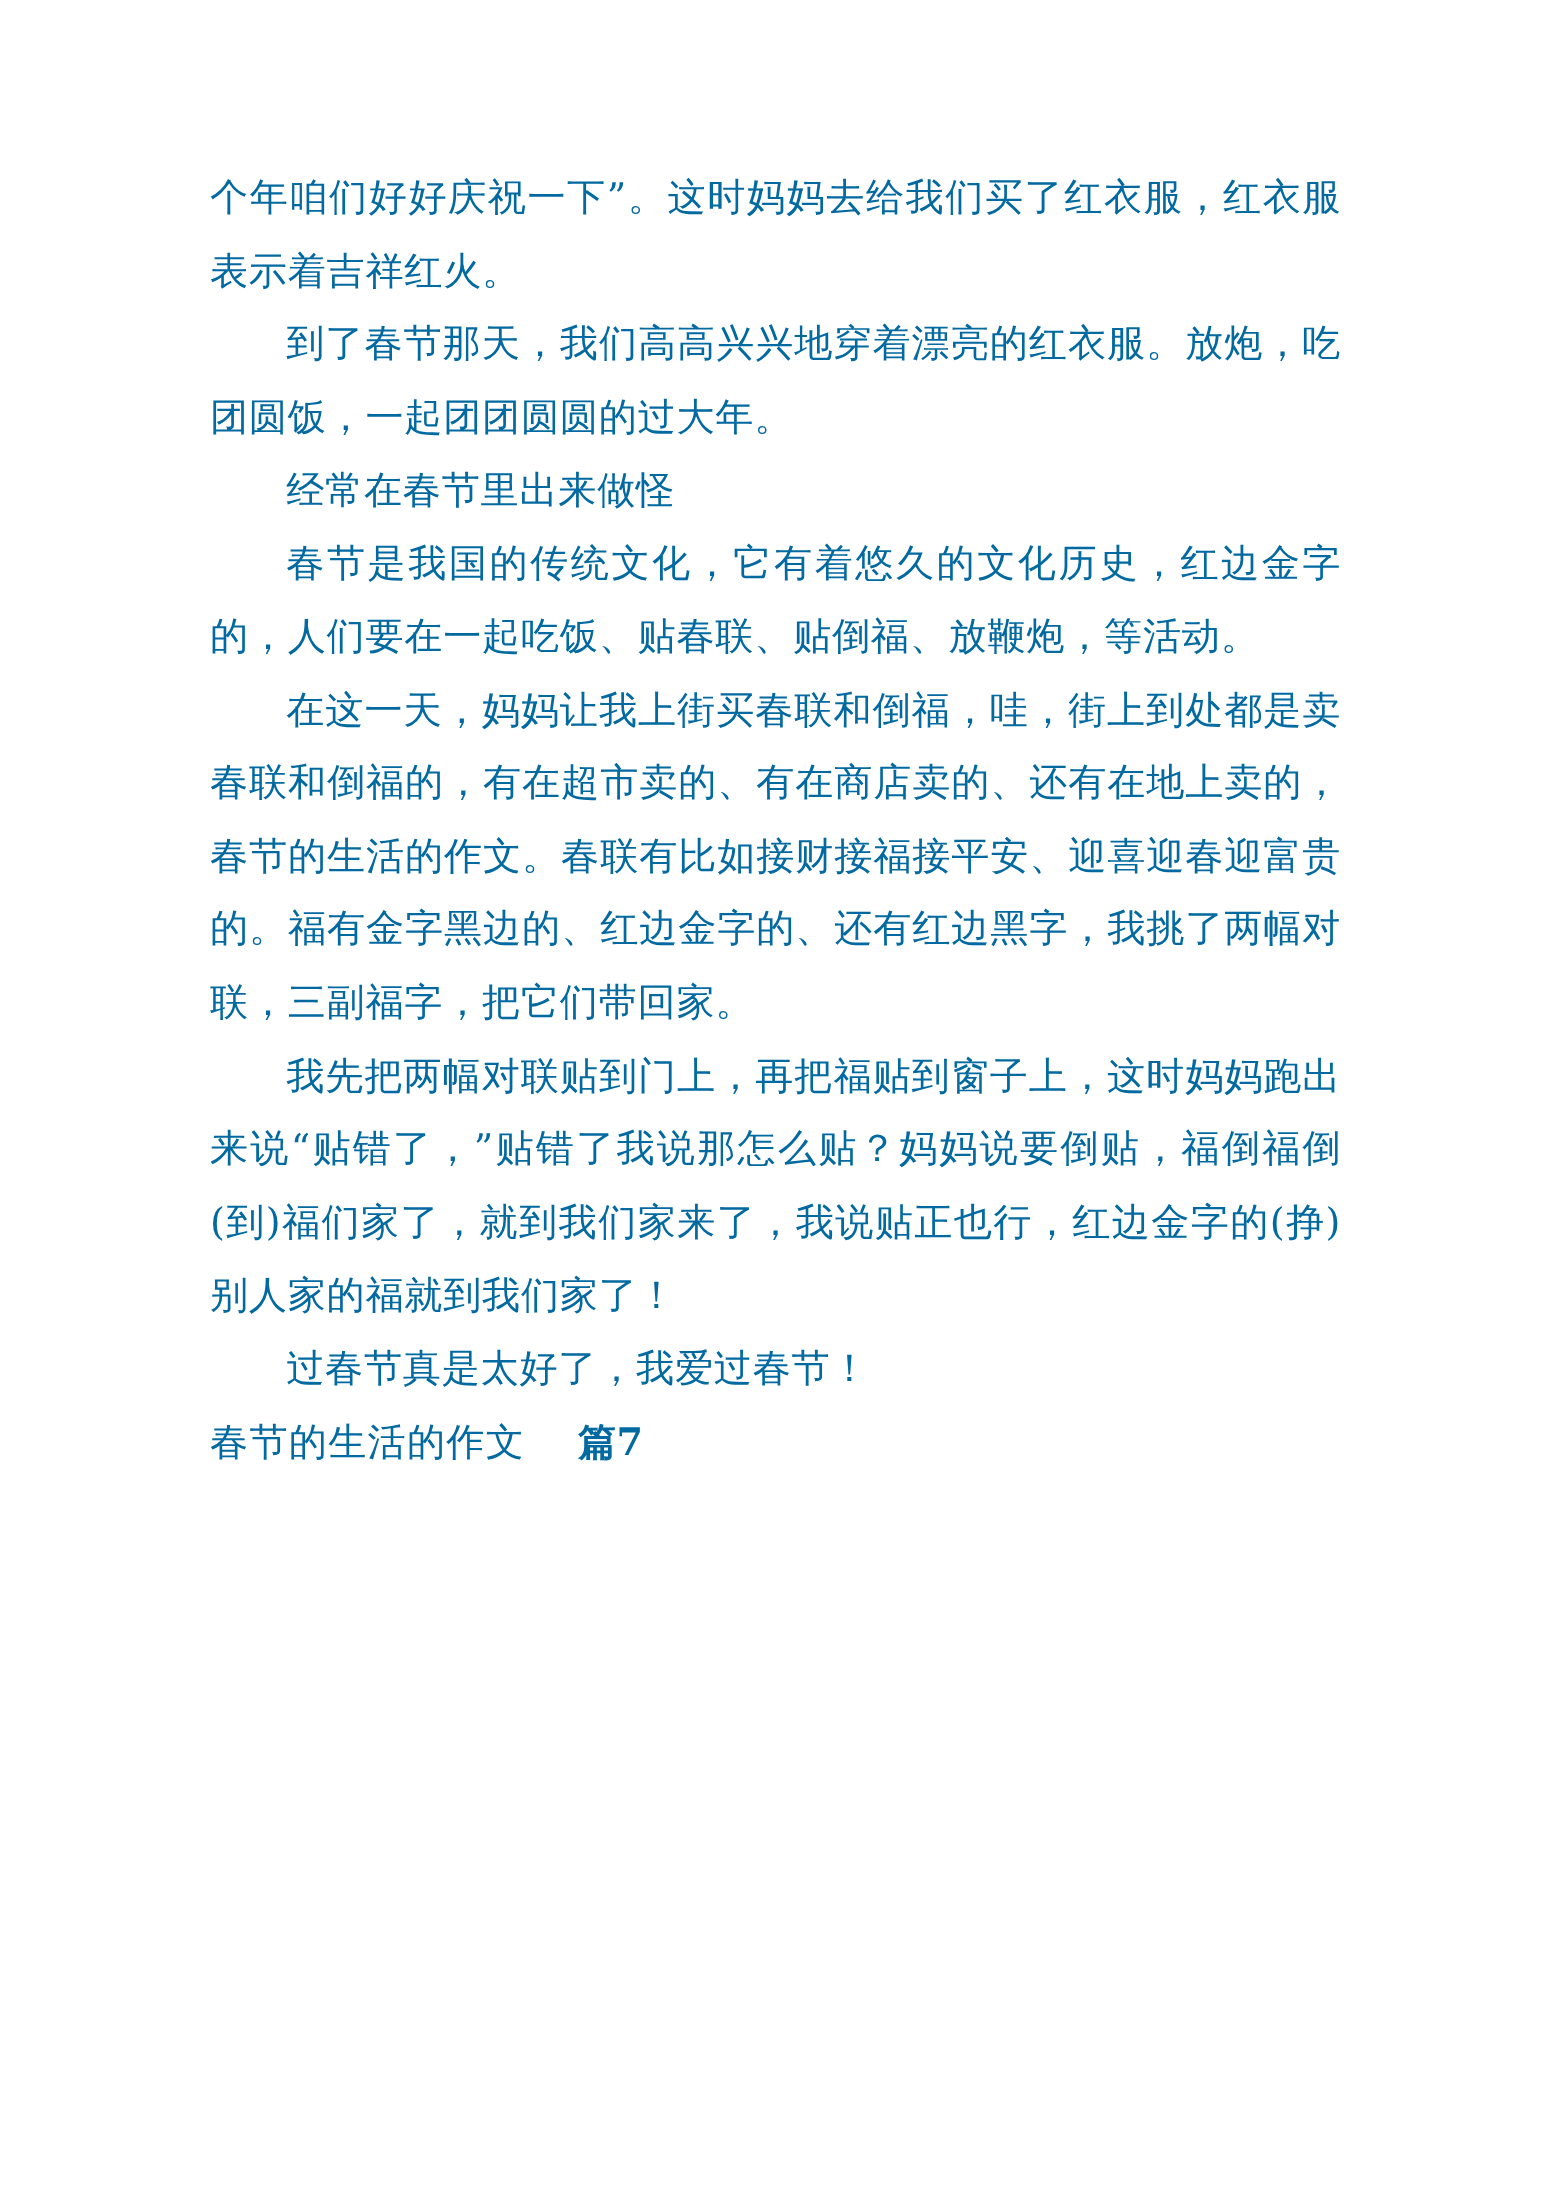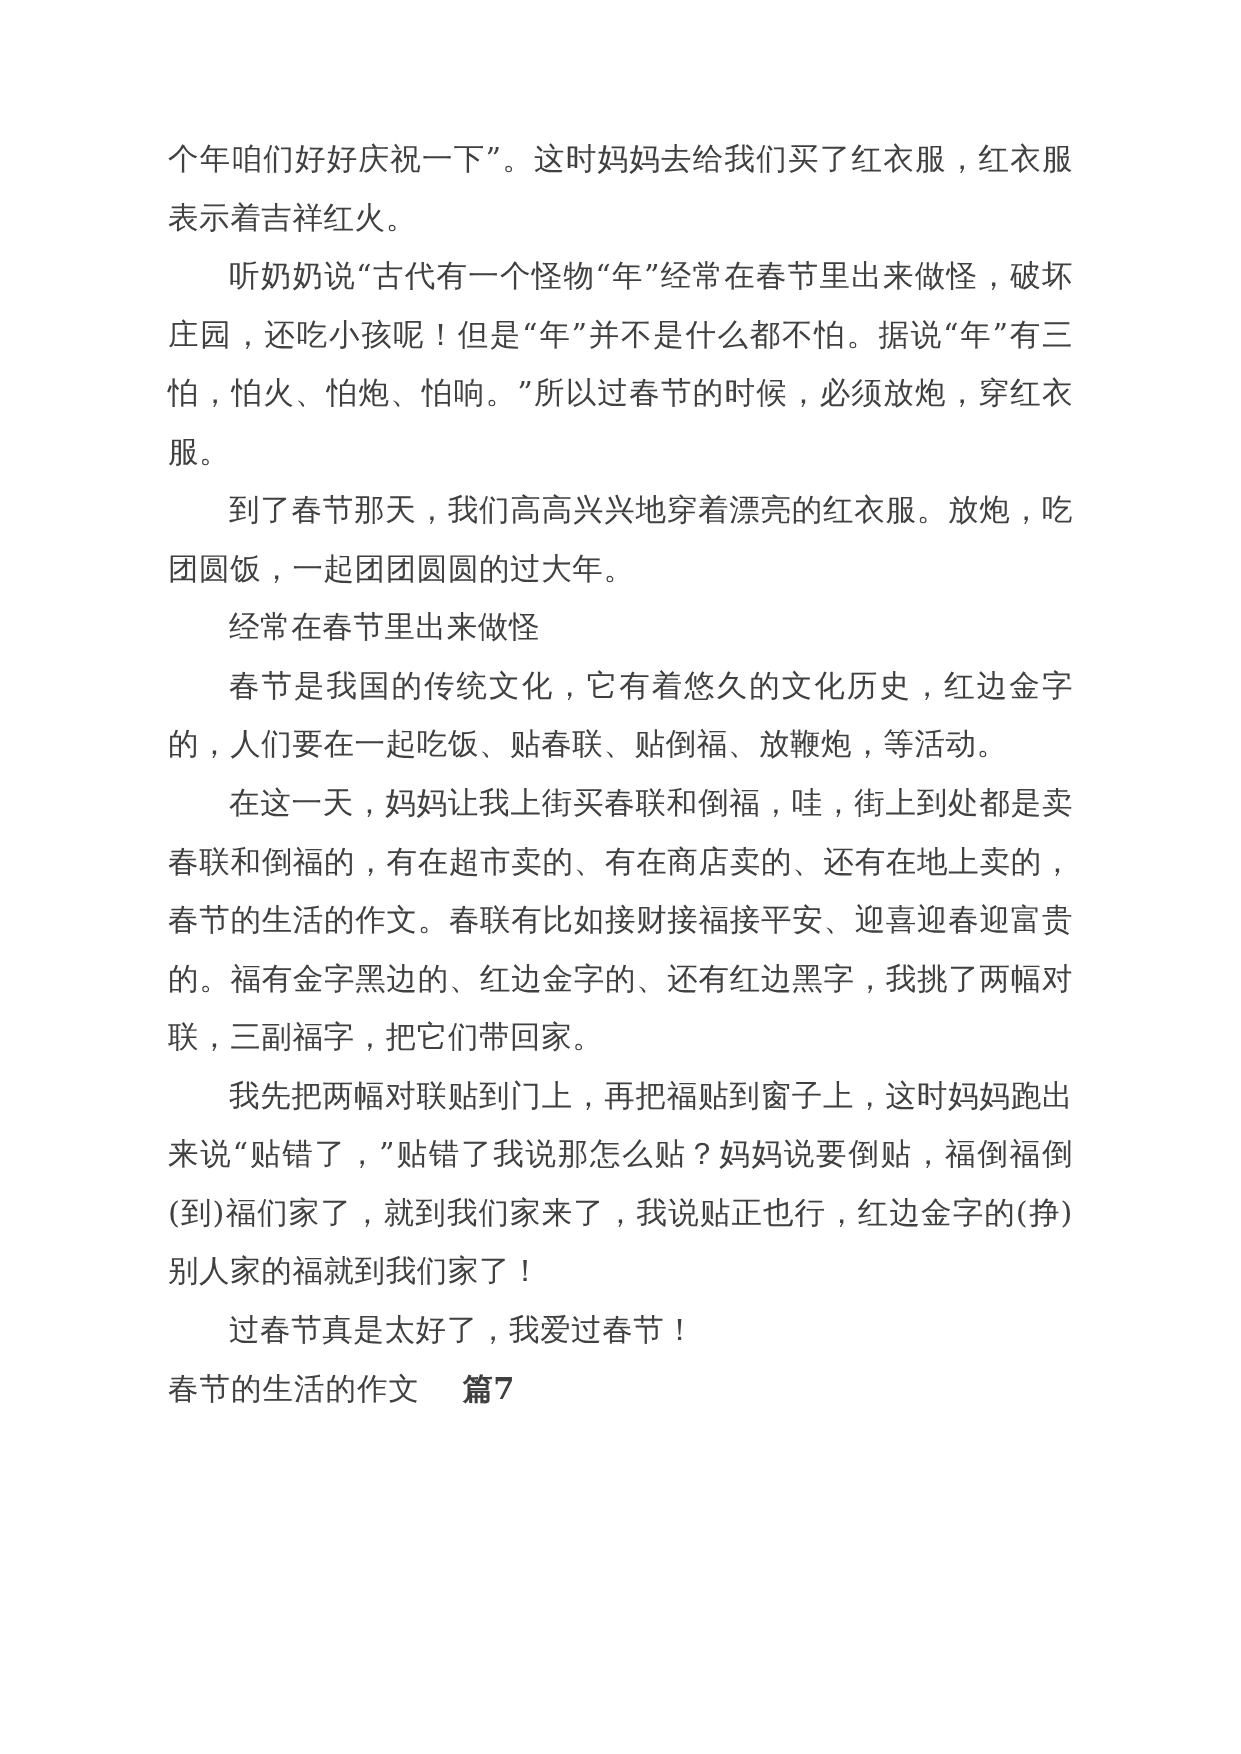--- a/index.html
+++ b/index.html
@@ -17,21 +17,21 @@
     padding: 130px 168px 90px 168px;
     font-family: "DejaVu Serif", "Liberation Serif", serif;
     color: #000000;
   }
   .doc-body {
     font-size: 30.5px;
     line-height: 1.92;
     letter-spacing: 0.6px;
     text-align: justify;
     text-justify: inter-ideograph;
-    color: #404040;
+    color: #0369a1;
   }
   p.para {
     margin: 0;
     text-indent: 2em;
     word-break: break-all;
   }
   p.para.no-indent {
     text-indent: 0;
   }
   p.heading {
@@ -45,21 +45,20 @@
     font-weight: bold;
   }
 </style>
 </head>
 <body>
 
 <div class="page">
   <div class="doc-body">
 
     <p class="para no-indent">个年咱们好好庆祝一下”。这时妈妈去给我们买了红衣服，红衣服表示着吉祥红火。</p>
-    <p class="para">听奶奶说“古代有一个怪物“年”经常在春节里出来做怪，破坏庄园，还吃小孩呢！但是“年”并不是什么都不怕。据说“年”有三怕，怕火、怕炮、怕响。”所以过春节的时候，必须放炮，穿红衣服。</p>
     <p class="para">到了春节那天，我们高高兴兴地穿着漂亮的红衣服。放炮，吃团圆饭，一起团团圆圆的过大年。</p>
     <p class="para">经常在春节里出来做怪</p>
     <p class="para">春节是我国的传统文化，它有着悠久的文化历史，红边金字的，人们要在一起吃饭、贴春联、贴倒福、放鞭炮，等活动。</p>
     <p class="para">在这一天，妈妈让我上街买春联和倒福，哇，街上到处都是卖春联和倒福的，有在超市卖的、有在商店卖的、还有在地上卖的，春节的生活的作文。春联有比如接财接福接平安、迎喜迎春迎富贵的。福有金字黑边的、红边金字的、还有红边黑字，我挑了两幅对联，三副福字，把它们带回家。</p>
     <p class="para">我先把两幅对联贴到门上，再把福贴到窗子上，这时妈妈跑出来说“贴错了，”贴错了我说那怎么贴？妈妈说要倒贴，福倒福倒(到)福们家了，就到我们家来了，我说贴正也行，红边金字的(挣)别人家的福就到我们家了！</p>
     <p class="para">过春节真是太好了，我爱过春节！</p>
 
     <p class="heading">
       <span>春节的生活的作文</span>
       <span class="num">&nbsp;&nbsp;</span>

